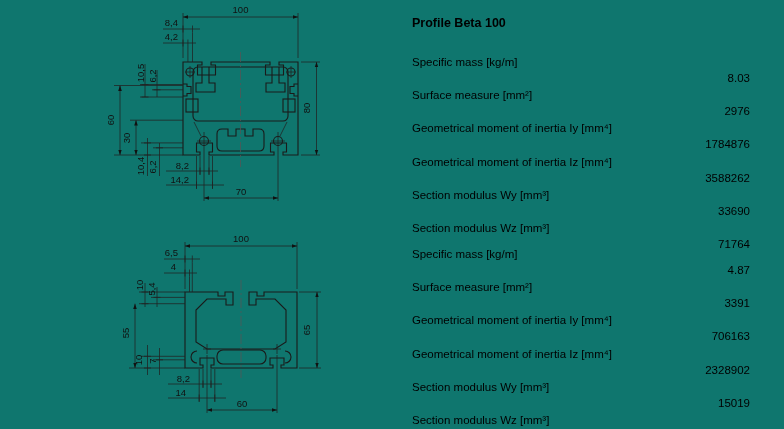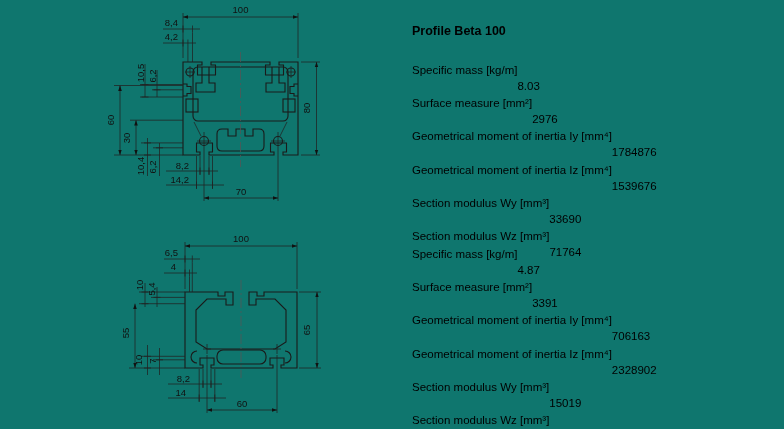--- a/index.html
+++ b/index.html
@@ -2,24 +2,24 @@
 <html><head>
 <meta charset="utf-8">
 <style>
   html,body{margin:0;padding:0;background:#fff;}
   #page{position:relative;width:784px;height:429px;background:#0f766e;overflow:hidden;
         font-family:"Liberation Sans",sans-serif;color:#000;}
   .drawing{position:absolute;left:0;}
   #drawing1{top:0;}
   #drawing2{top:215px;}
   .spec-block{position:absolute;left:412px;width:338px;}
-  #spec1{top:24px;}
+  #spec1{top:16px;}
   #spec2{top:246px;}
   .spec-title{font-size:12.5px;font-weight:bold;margin:0 0 24px 0;line-height:14px;}
-  .spec-row{display:flex;font-size:11.5px;line-height:17.2px;}
+  .spec-row{display:flex;justify-content:space-between;font-size:11.5px;line-height:17.2px;}
   .spec-label{white-space:nowrap;}
   .spec-value{text-align:right;white-space:nowrap;margin-top:16px;}
   
   .o{fill:none;stroke:#1a1a1a;stroke-width:1.1;stroke-linejoin:miter;}
   .d{fill:none;stroke:#222;stroke-width:0.75;}
   .cl{fill:none;stroke:#555;stroke-width:0.75;stroke-dasharray:10 3 2 3;}
   text.dim{font-family:"Liberation Sans",sans-serif;font-size:9.5px;fill:#111;}
 </style>
 </head>
 <body>
@@ -166,21 +166,21 @@
     <div class="spec-row">
       <span class="spec-label">Surface measure [mm²]</span>
       <span class="spec-value">2976</span>
     </div>
     <div class="spec-row">
       <span class="spec-label">Geometrical moment of inertia Iy [mm⁴]</span>
       <span class="spec-value">1784876</span>
     </div>
     <div class="spec-row">
       <span class="spec-label">Geometrical moment of inertia Iz [mm⁴]</span>
-      <span class="spec-value">1539676</span>
+      <span class="spec-value">3588262</span>
     </div>
     <div class="spec-row">
       <span class="spec-label">Section modulus Wy [mm³]</span>
       <span class="spec-value">33690</span>
     </div>
     <div class="spec-row">
       <span class="spec-label">Section modulus Wz [mm³]</span>
       <span class="spec-value">71764</span>
     </div>
   </div>

